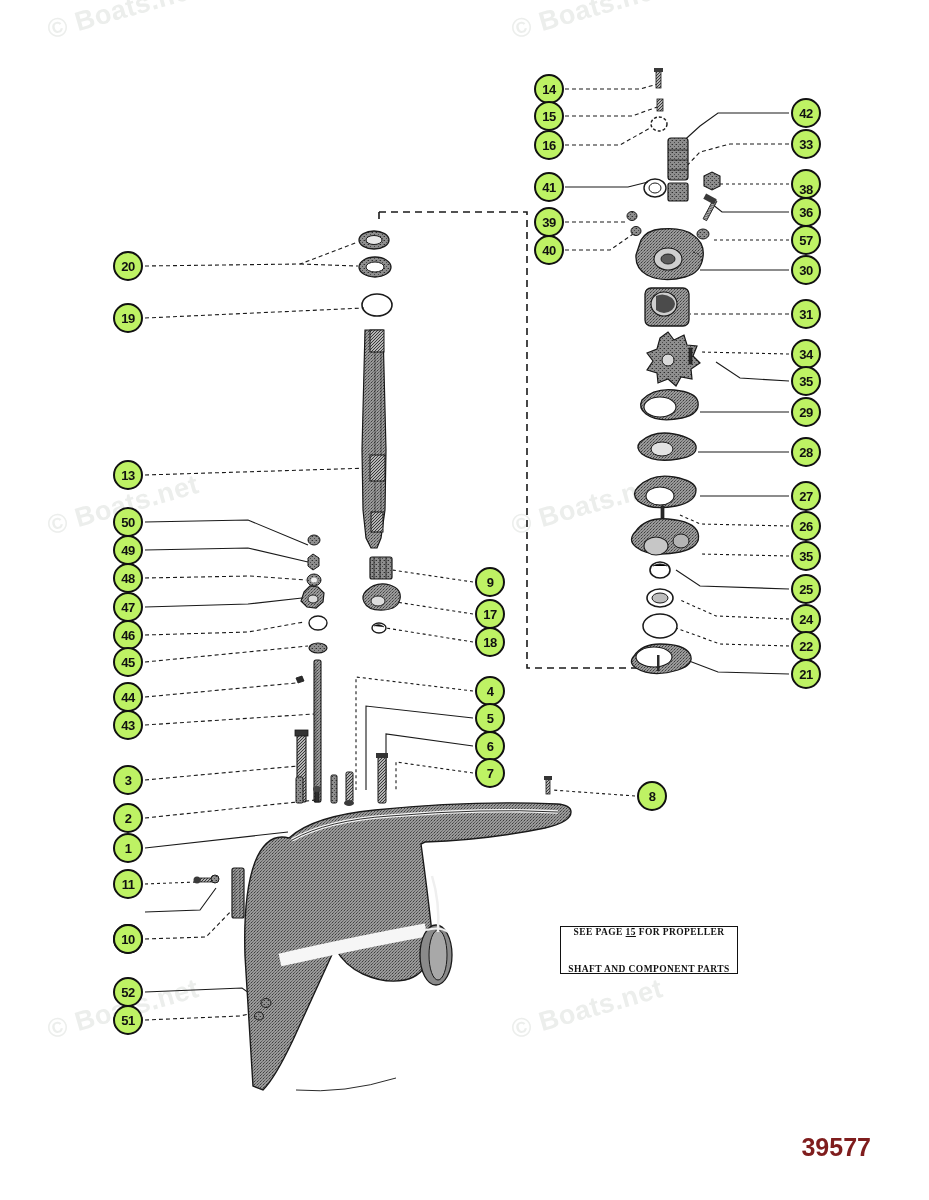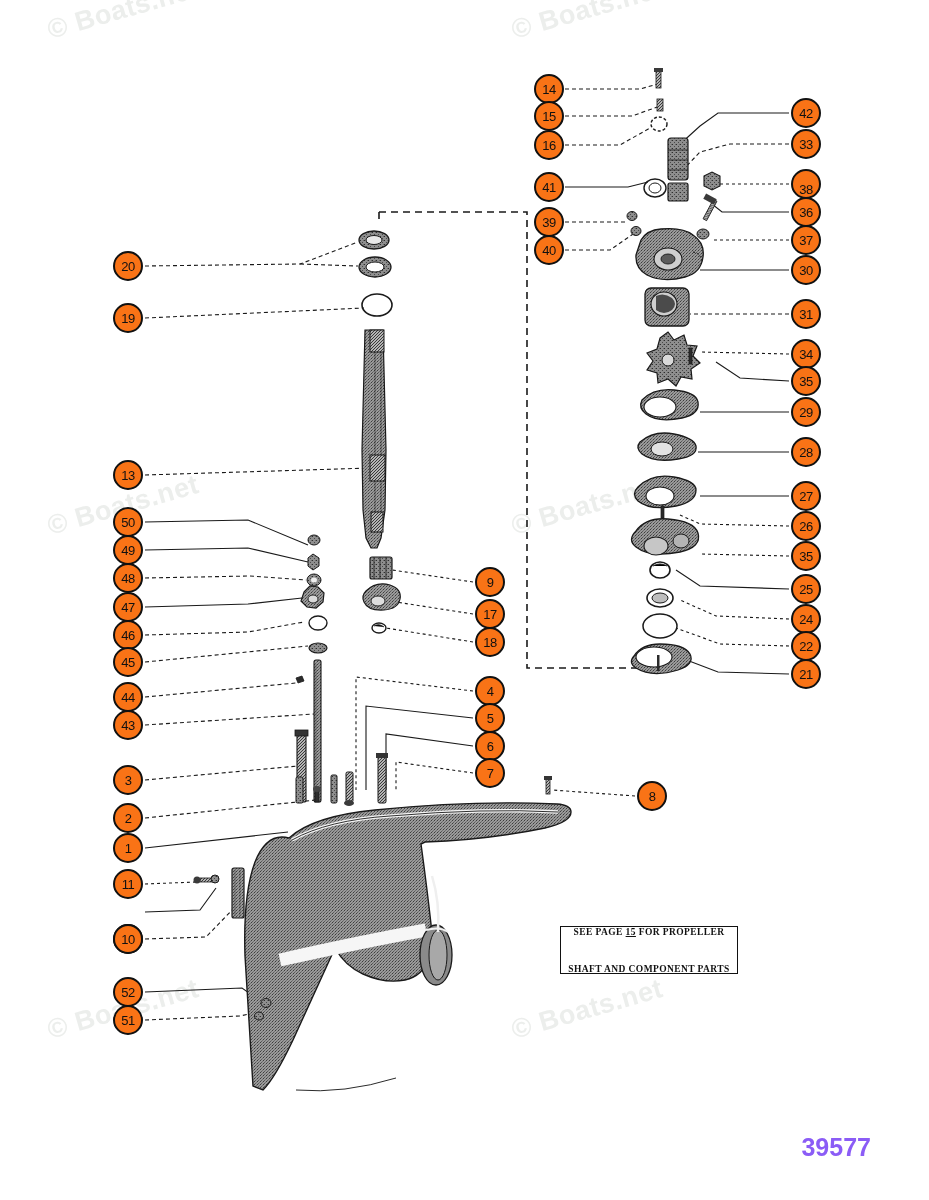--- a/index.html
+++ b/index.html
@@ -23,25 +23,25 @@
     transform-origin:left top;
     user-select:none;
     letter-spacing:.5px;
   }
   
   .callout{
     position:absolute;
     width:30px;height:30px;
     border:2px solid #111;
     border-radius:50%;
-    background:#f97316;
+    background:#bef264;
     box-sizing:border-box;
     display:flex;align-items:center;justify-content:center;
     font-family:"Liberation Sans",sans-serif;
-    font-weight:normal;
+    font-weight:bold;
     font-size:13px;
     color:#111;
     letter-spacing:-0.5px;
     z-index:40;
   }
   
   .leaders{position:absolute;left:0;top:0;width:929px;height:1200px;z-index:20;}
   
   .art{position:absolute;left:0;top:0;width:929px;height:1200px;z-index:25;}
   
@@ -65,21 +65,21 @@
     white-space:nowrap;
   }
   .notebox u{text-decoration:underline;}
   
   #sheetno{
     position:absolute;
     right:58px;bottom:38px;
     font-family:"Liberation Sans",sans-serif;
     font-weight:bold;
     font-size:25px;
-    color:#8b5cf6;
+    color:#7f1d1d;
     letter-spacing:0px;
     z-index:45;
   }
 </style>
 </head>
 <body>
 
 <div id="page">
 
   <div id="watermark-layer">
@@ -473,21 +473,21 @@
       <div class="callout" style="left: 791px; top: 129px;">
         <span>33</span>
       </div>
       <div class="callout" style="left: 791px; top: 169px; align-items: flex-end;">
         <span>38</span>
       </div>
       <div class="callout" style="left: 791px; top: 197px;">
         <span>36</span>
       </div>
       <div class="callout" style="left: 791px; top: 225px;">
-        <span>37</span>
+        <span>57</span>
       </div>
       <div class="callout" style="left: 791px; top: 255px;">
         <span>30</span>
       </div>
       <div class="callout" style="left: 791px; top: 299px;">
         <span>31</span>
       </div>
       <div class="callout" style="left: 791px; top: 339px;">
         <span>34</span>
       </div>

